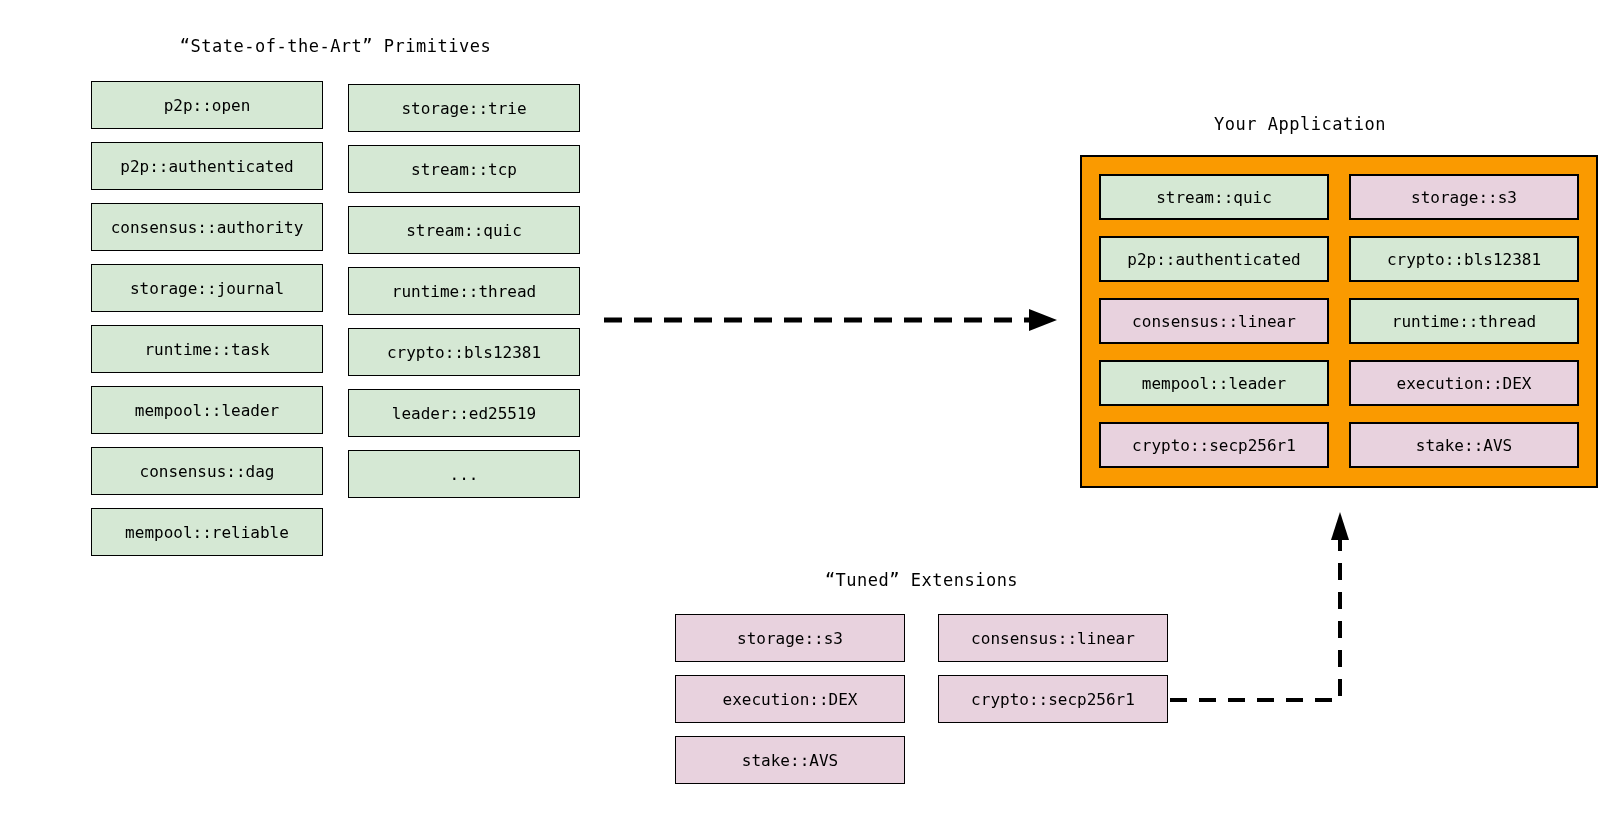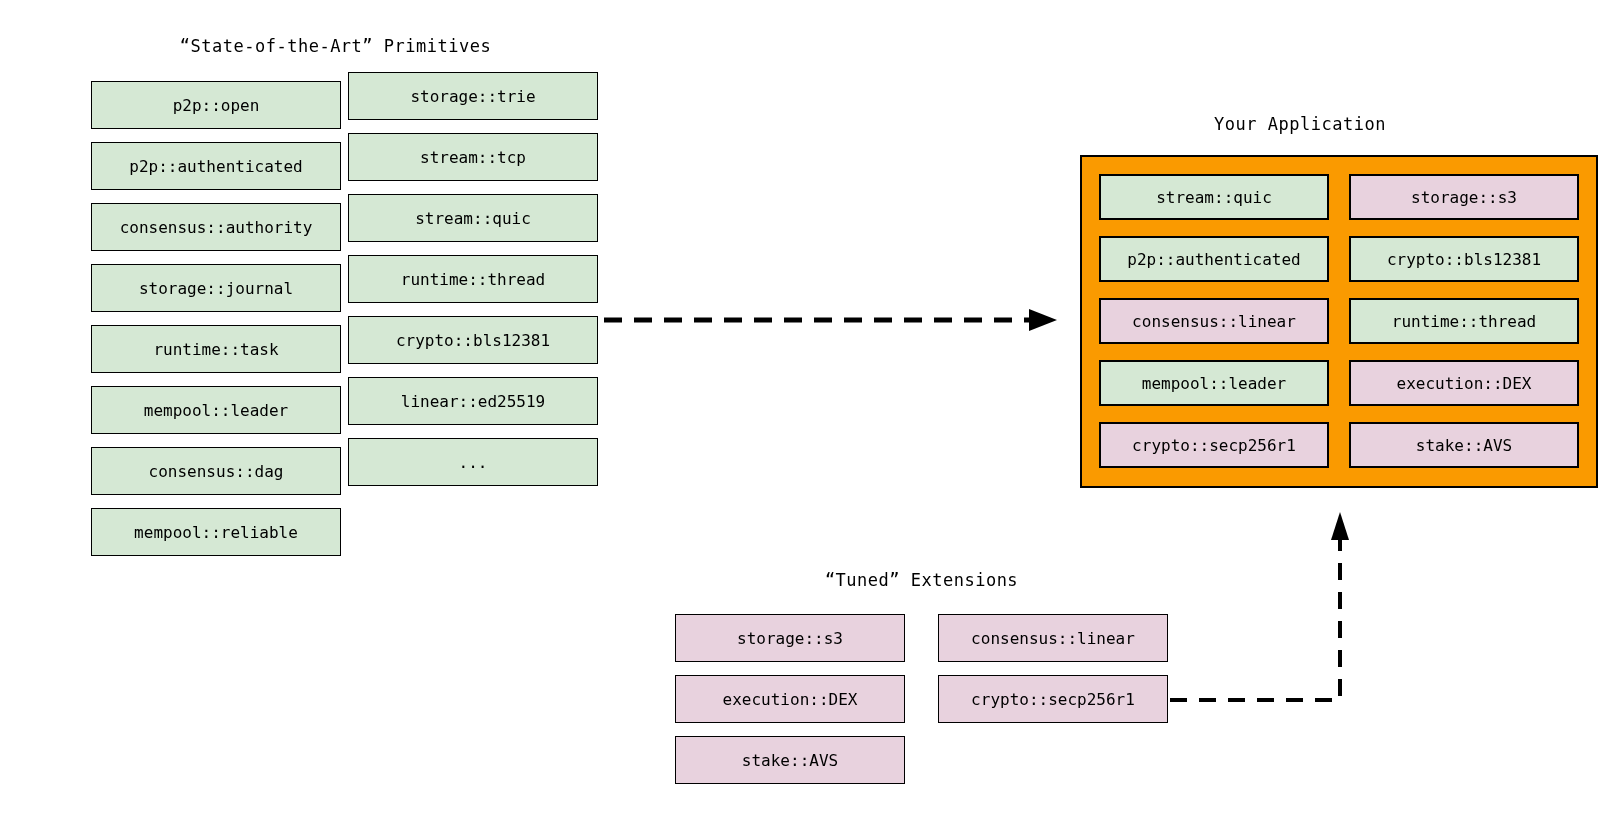--- a/index.html
+++ b/index.html
@@ -7,21 +7,21 @@
     --pink:#E8D2DE;
     --orange:#FA9A00;
     --line:#000000;
   }
   *{margin:0;padding:0;box-sizing:border-box;}
   body{background:#ffffff;font-family:"DejaVu Sans Mono","Liberation Mono",monospace;color:#000;}
   .canvas{position:relative;width:1600px;height:836px;background:#ffffff;overflow:hidden;margin-left:48px;}
   .group-title{position:absolute;text-align:center;font-size:17px;letter-spacing:0.5px;white-space:nowrap;}
   .col{position:absolute;display:flex;flex-direction:column;gap:13px;}
   .box{
-    width:250px;height:48px;
+    width:232px;height:48px;
     display:flex;align-items:center;justify-content:center;
     border:1.5px solid var(--line);
     font-size:16px;white-space:nowrap;
   }
   .box.green{background:var(--green);}
   .box.pink{background:var(--pink);text-align:right;}
   .app-container{
     position:absolute;left:1032px;top:155px;width:518px;height:333px;
     background:var(--orange);border:2px solid var(--line);
     padding:17px;display:flex;gap:20px;
@@ -40,27 +40,27 @@
   <div class="col" style="left:43px;top:81px;">
       <div class="box green">p2p::open</div>
       <div class="box green">p2p::authenticated</div>
       <div class="box green">consensus::authority</div>
       <div class="box green">storage::journal</div>
       <div class="box green">runtime::task</div>
       <div class="box green">mempool::leader</div>
       <div class="box green">consensus::dag</div>
       <div class="box green">mempool::reliable</div>
     </div>
-  <div class="col" style="left:300px;top:72px;">
+  <div class="col" style="left:300px;top:84px;">
       <div class="box green">storage::trie</div>
       <div class="box green">stream::tcp</div>
       <div class="box green">stream::quic</div>
       <div class="box green">runtime::thread</div>
       <div class="box green">crypto::bls12381</div>
-      <div class="box green">linear::ed25519</div>
+      <div class="box green">leader::ed25519</div>
       <div class="box green">...</div>
     </div>
 
   <div class="group-title" style="left:993px;top:114px;width:518px;">Your Application</div>
   <div class="app-container">
     <div class="col">
         <div class="box green">stream::quic</div>
         <div class="box green">p2p::authenticated</div>
         <div class="box pink">consensus::linear</div>
         <div class="box green">mempool::leader</div>

